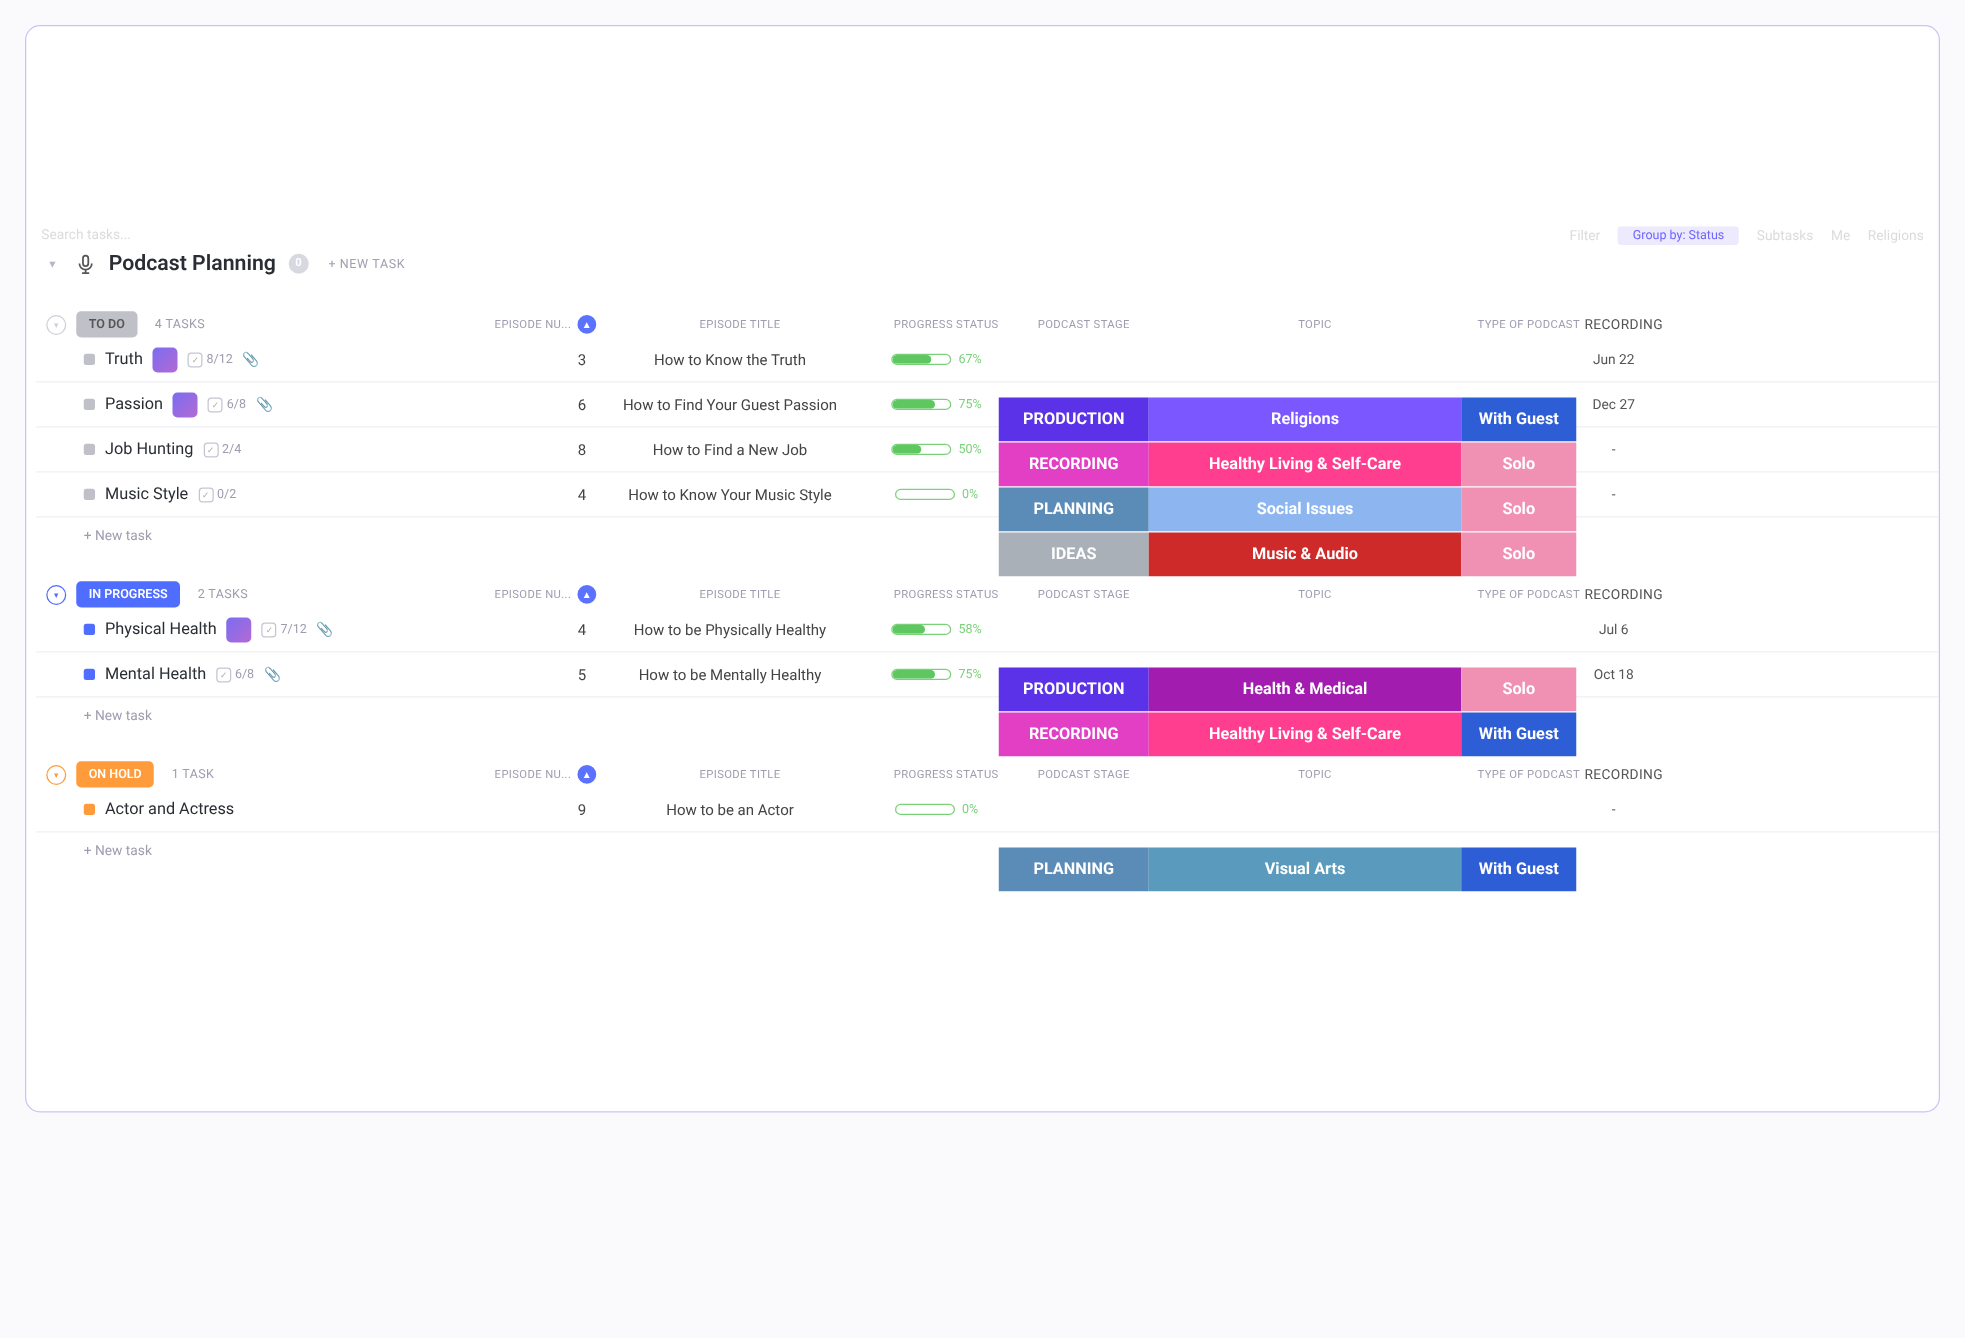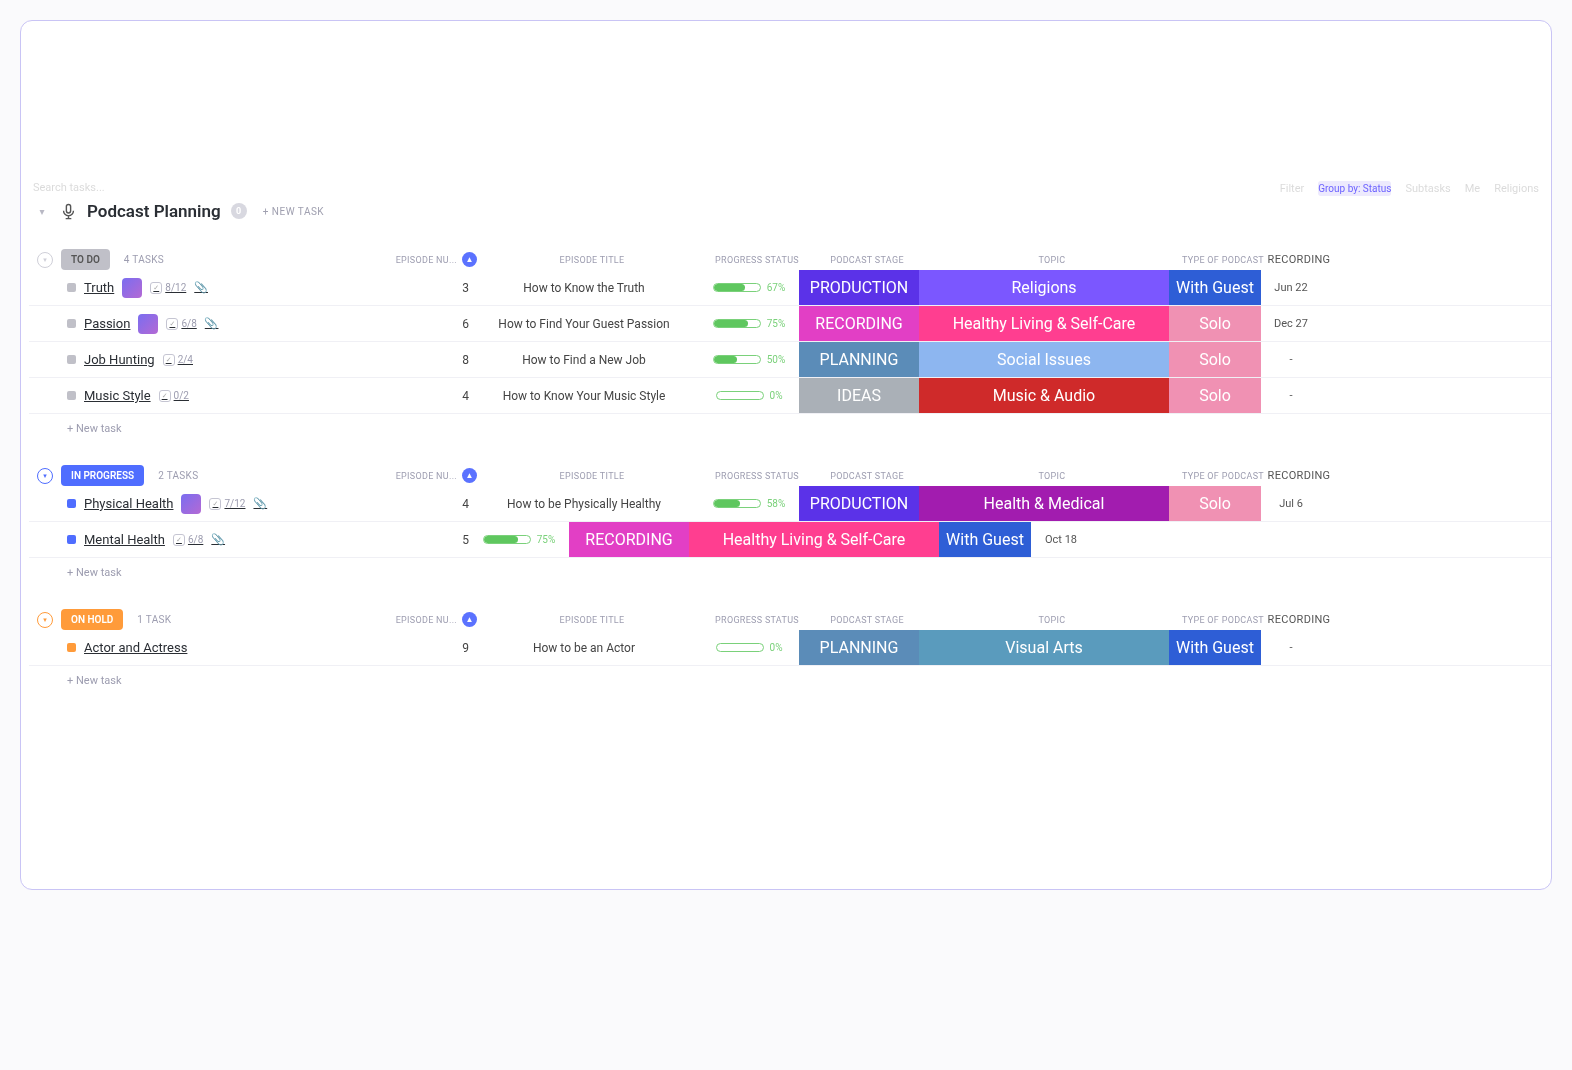--- a/index.html
+++ b/index.html
@@ -38,21 +38,21 @@
       padding: 0 12px;
       font-size: 11px;
       color: #888;
       overflow: hidden;
     }
     .toolbar-strip .right { display: flex; gap: 14px; align-items: center; }
     .toolbar-chip {
       color: #6d63ff;
       background: #edeafd;
       border-radius: 3px;
-      padding: 2px 0;
+      padding: 2px 12px;
       font-size: 10px;
     }
     .board {
       padding: 8px 0 0 8px;
       height: 100%;
       overflow: hidden;
     }
     .list-header {
       display: flex;
       align-items: center;
@@ -147,21 +147,20 @@
       align-items: stretch;
       height: 36px;
       border-bottom: 1px solid #f0f0f5;
     }
     .task-name-cell {
       width: 350px;
       display: flex;
       align-items: center;
       padding-left: 38px;
       gap: 8px;
-      text-decoration: underline;
     }
     .status-sq {
       width: 9px; height: 9px; border-radius: 2px;
       flex-shrink:0;
     }
     .status-sq.gray { background:#c0c0c8; }
     .status-sq.blue { background:#4f6dff; }
     .status-sq.orange { background:#ff9b3a; }
     .task-name-text { font-size: 13px; color: #2a2e34; }
     .avatar {
@@ -182,21 +181,21 @@
     .ep-title { font-size:12px; color:#444; }
     .prog-wrap { display:flex;align-items:center;gap:6px; }
     .prog-bar {
       width:48px;height:9px;border:1px solid #7ad17a;border-radius:6px;
       position:relative;overflow:hidden;background:#fff;
     }
     .prog-fill { height:100%;background:#5fc75f;border-radius:6px; }
     .prog-pct { font-size:10px;color:#7ad17a; }
     .tag-cell {
       display:flex;align-items:center;justify-content:center;
-      font-size:16px;font-weight:400;color:#fff;height:100%;
+      font-size:13px;font-weight:700;color:#fff;height:100%;margin-top:48px;
     }
     .tag-production { background:#5b32e8; }
     .tag-recording  { background:#e23fc5; }
     .tag-planning   { background:#5b8cb8; }
     .tag-ideas      { background:#aab0b7; }
     .topic-religions { background:#7b57ff; }
     .topic-healthy   { background:#ff3e90; }
     .topic-social    { background:#8db6f0; color:#fff; }
     .topic-music     { background:#cf2a2a; }
     .topic-health    { background:#a21caf; }
@@ -413,20 +412,23 @@
       <div class="task-name-cell">
         <span class="status-sq blue"></span>
         <span class="task-name-text">Mental Health</span>
 
         <span class="sub-ind"><span class="ck">✓</span>6/8</span>
         <span class="attach-icon">📎</span>
       </div>
       <div class="col c-ep">
                 <span class="ep-num">5</span>
               </div>
+      <div class="col c-title">
+                <span class="ep-title">How to be Mentally Healthy</span>
+              </div>
       <div class="col c-prog">
         <div class="prog-wrap">
                   <div class="prog-bar">
                     <div class="prog-fill" style="width:75%"></div>
                   </div>
                   <span class="prog-pct">75%</span>
                 </div>
       </div>
       <div class="col c-stage tag-cell tag-recording">RECORDING</div>
       <div class="col c-topic tag-cell topic-healthy">Healthy Living &amp; Self-Care</div>

